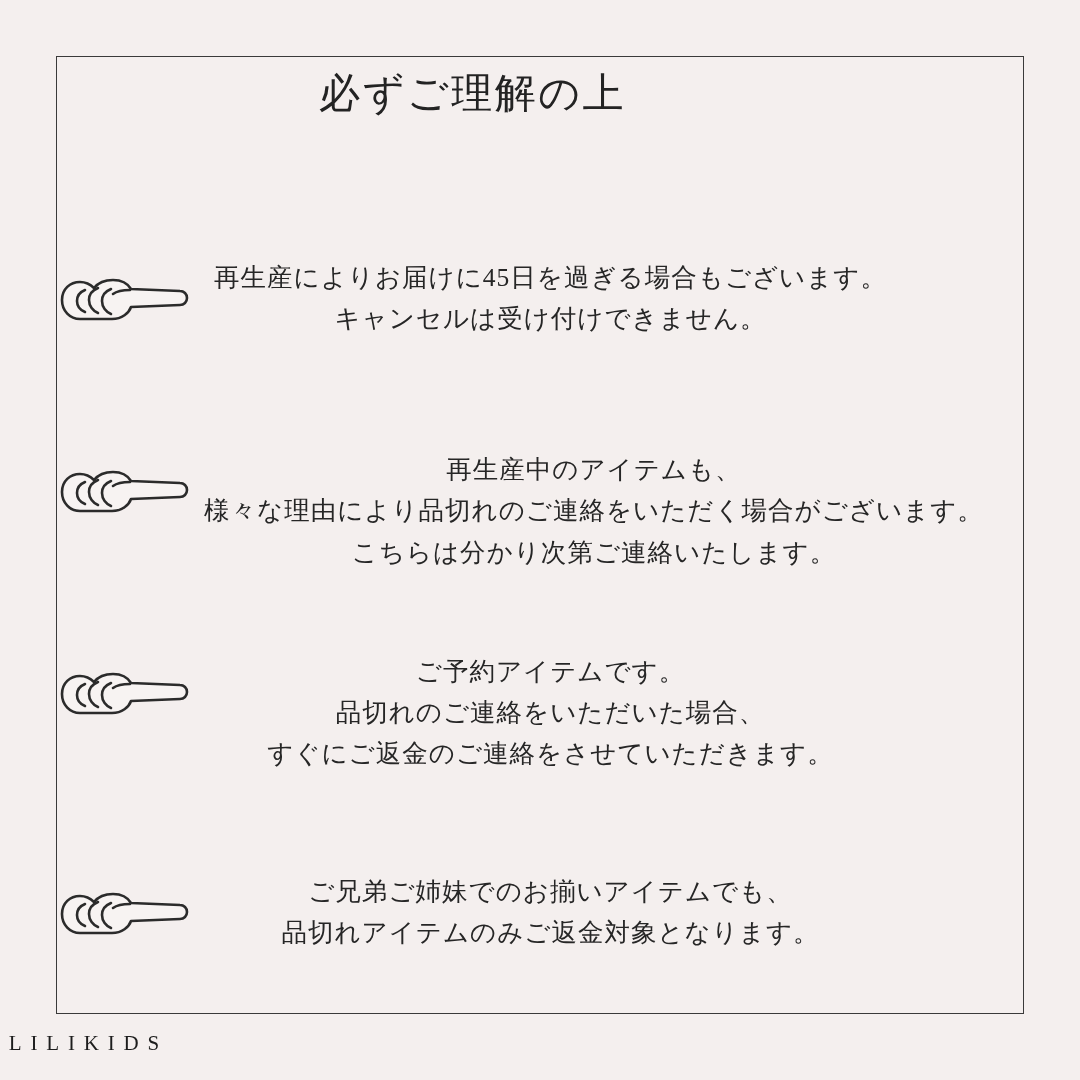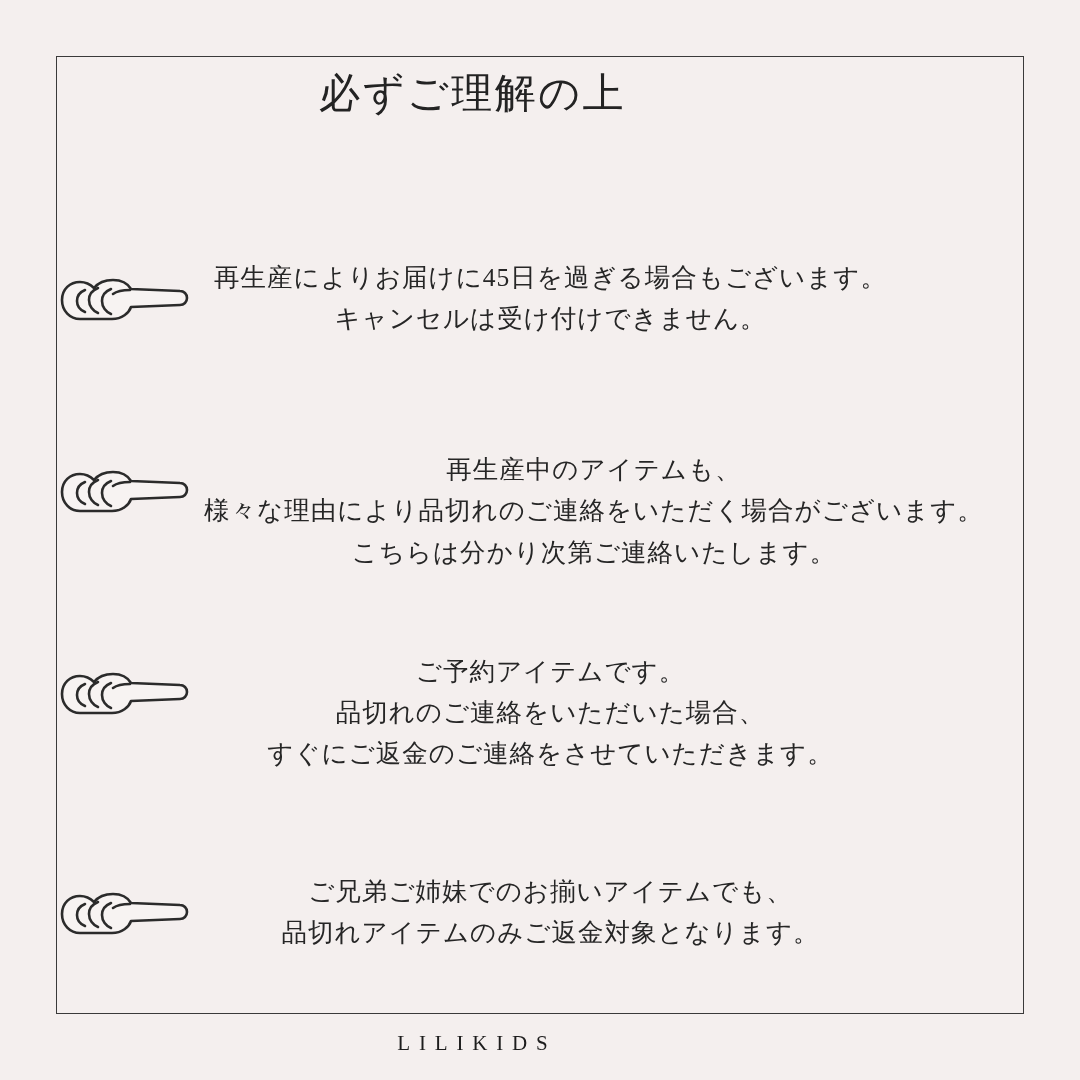--- a/index.html
+++ b/index.html
@@ -81,21 +81,20 @@
   .b1 { margin-top: 12px; }
   .b2 { margin-top: 78px; }
   .b3 { margin-top: 102px; }
   .b4 { margin-top: 96px; }
   .b3 .text { font-size: 25.5px; }
   .brand {
     position: absolute;
     left: 0;
     right: 0;
     bottom: 24px;
-    text-align: center;
     font-family: "Liberation Serif", "DejaVu Serif", serif;
     font-size: 21px;
     letter-spacing: 0.42em;
     color: #1d1d1d;
     text-indent: 0.42em;
   }
 </style>
 </head>
 <body>
 

